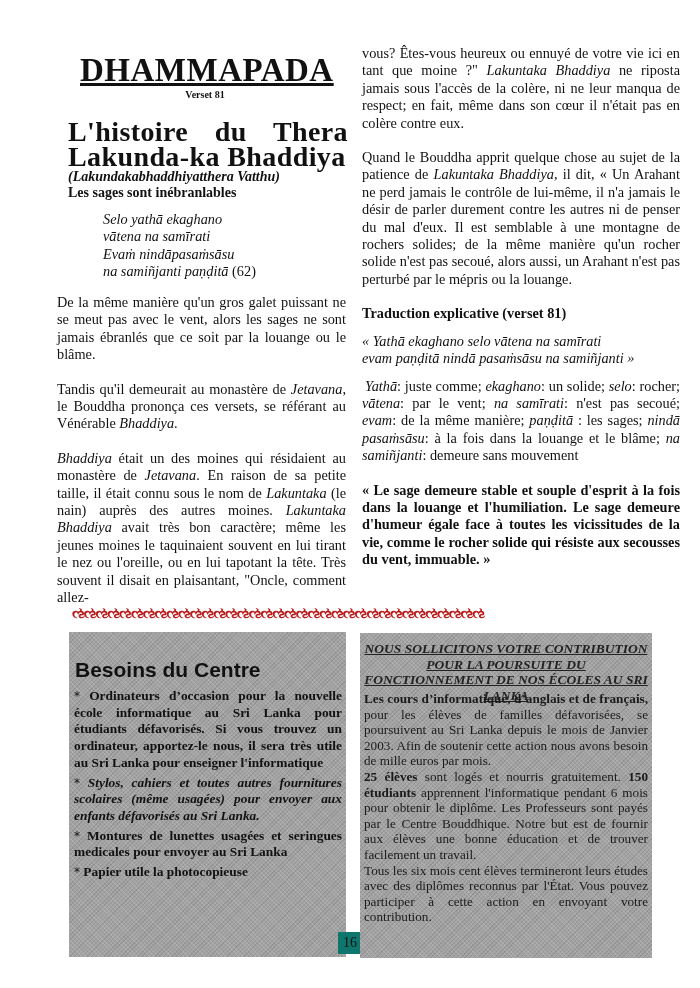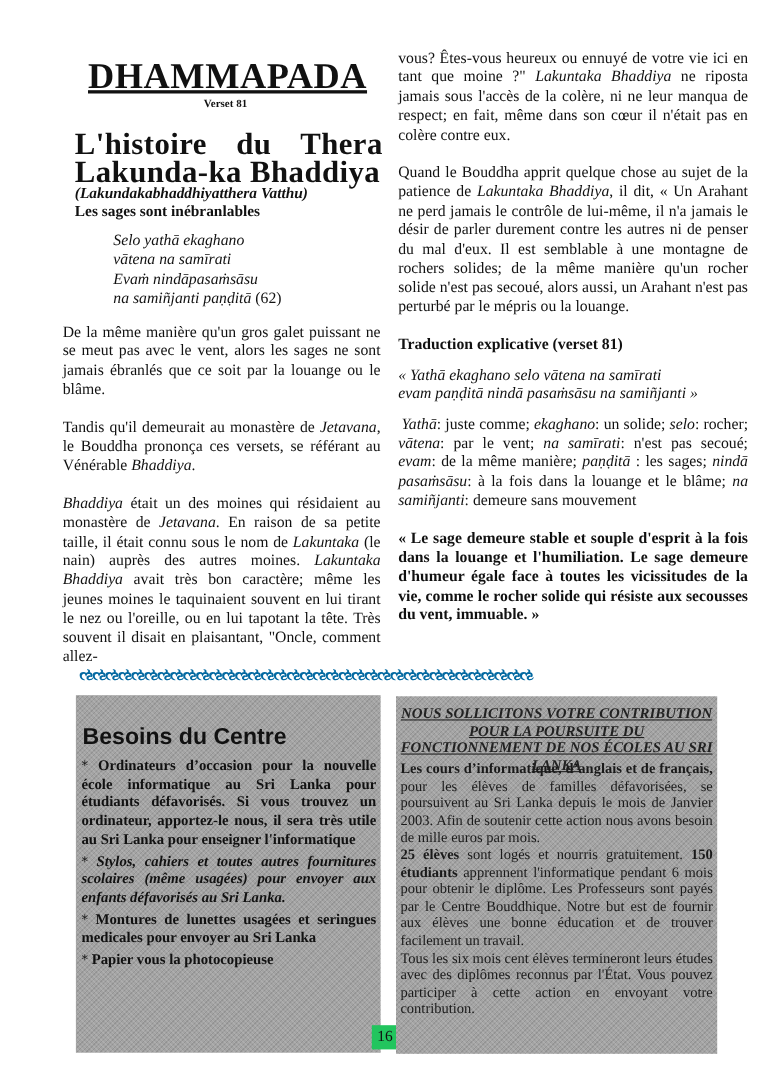--- a/index.html
+++ b/index.html
@@ -14,34 +14,34 @@
   .story-title { left: 68px; top: 119px; width: 280px; font-size: 28px; font-weight: bold;
                  line-height: 25px; text-align: justify; letter-spacing: 0.4px; }
   .pali-title { left: 68px; top: 169px; font-size: 14px; font-weight: bold; font-style: italic; text-align: center; }
   .tagline { left: 68px; top: 185px; font-size: 14px; font-weight: bold; }
   .verse { left: 103px; top: 211px; font-size: 14.3px; line-height: 17.4px; font-style: italic; }
   .verse span.num { font-style: normal; }
   p { margin: 0; }
   i { font-style: italic; }
   .ornament { left: 72px; top: 603px; width: 600px; height: 20px; overflow: hidden;
               white-space: nowrap; font-family: "DejaVu Serif", serif; font-size: 15px;
-              font-weight: bold; letter-spacing: -1.5px; color: #0369a1; line-height: 20px; }
+              font-weight: bold; letter-spacing: -1.5px; color: #b91c1c; line-height: 20px; }
   .box { background-color: #a3a3a3;
          background-image:
            repeating-linear-gradient(45deg, rgba(255,255,255,0.12) 0 1px, transparent 1px 3px),
            repeating-linear-gradient(-45deg, rgba(0,0,0,0.10) 0 1px, transparent 1px 3px); }
   .box-left { left: 69px; top: 632px; width: 277px; height: 325px; }
   .box-right { left: 360px; top: 633px; width: 292px; height: 325px; }
   .box-left h2 { position: absolute; left: 6px; top: 26px; margin: 0;
                  font-family: "Liberation Sans", sans-serif; font-size: 21px; font-weight: bold; color: #111; }
   .needs { position: absolute; left: 5px; top: 56px; width: 268px;
            font-size: 13.4px; line-height: 16.7px; font-weight: bold; text-align: justify; color: #111; }
   .needs p { margin: 0 0 3px 0; }
   .needs .star { font-weight: normal; font-family: "DejaVu Sans", sans-serif; font-size: 12px; }
-  .page-num { left: 338px; top: 932px; width: 24px; height: 22px; background: #22c55e;
+  .page-num { left: 338px; top: 932px; width: 24px; height: 22px; background: #0f766e;
               font-size: 14px; text-align: center; line-height: 22px; }
   .appeal-head { position: absolute; left: 4px; top: 8px; width: 284px; text-align: center;
                  font-size: 13.5px; line-height: 15.5px; font-weight: bold; font-style: italic;
                  text-decoration: underline; color: #222; }
   .appeal-body { position: absolute; left: 4px; top: 58px; width: 284px; font-size: 13.2px;
                  line-height: 15.6px; text-align: justify; color: #1a1a1a; }
   .appeal-body p { margin: 0; }
   b { font-weight: bold; }
 </style>
 </head>
@@ -77,21 +77,21 @@
 </div>
 
 <div class="abs ornament">ઌઌઌઌઌઌઌઌઌઌઌઌઌઌઌઌઌઌઌઌઌઌઌઌઌઌઌઌઌઌઌઌઌઌઌ</div>
 
 <div class="abs box box-left">
   <h2>Besoins du Centre</h2>
   <div class="needs" id="needs-list">
       <p><span class="star">*</span><span> Ordinateurs d’occasion pour la nouvelle école informatique au Sri Lanka pour étudiants défavorisés. Si vous trouvez un ordinateur, apportez-le nous, il sera très utile au Sri Lanka pour  enseigner l'informatique</span></p>
       <p><span class="star">*</span><span style="font-style: italic;"> Stylos, cahiers et toutes autres fournitures scolaires (même usagées) pour envoyer aux enfants défavorisés au Sri Lanka.</span></p>
       <p><span class="star">*</span><span> Montures de lunettes usagées et seringues medicales pour envoyer  au Sri Lanka</span></p>
-      <p><span class="star">*</span><span> Papier vous la photocopieuse</span></p>
+      <p><span class="star">*</span><span> Papier utile la photocopieuse</span></p>
     </div>
 </div>
 <div class="abs page-num">16</div>
 
 <div class="abs box box-right">
   <div class="appeal-head">NOUS SOLLICITONS VOTRE CONTRIBUTION POUR LA POURSUITE DU FONCTIONNEMENT DE NOS ÉCOLES AU SRI LANKA</div>
   <div class="appeal-body">
     <p><b>Les cours d’informatique, d’anglais et de français,</b><span> pour les élèves de familles défavorisées, se poursuivent au Sri Lanka depuis le mois de Janvier 2003. Afin de soutenir  cette action nous avons besoin de mille euros par mois.</span></p>
     <p><b>25 élèves</b><span> sont logés et nourris gratuitement. </span><b>150 étudiants</b><span> apprennent l'informatique pendant 6 mois pour obtenir le diplôme. Les Professeurs sont payés par le Centre Bouddhique. Notre but est de fournir aux élèves une bonne éducation et de trouver facilement un travail.</span></p>
     <p>Tous les six mois cent élèves termineront leurs études avec des diplômes reconnus par l'État. Vous pouvez participer à cette action en envoyant votre contribution.</p>

